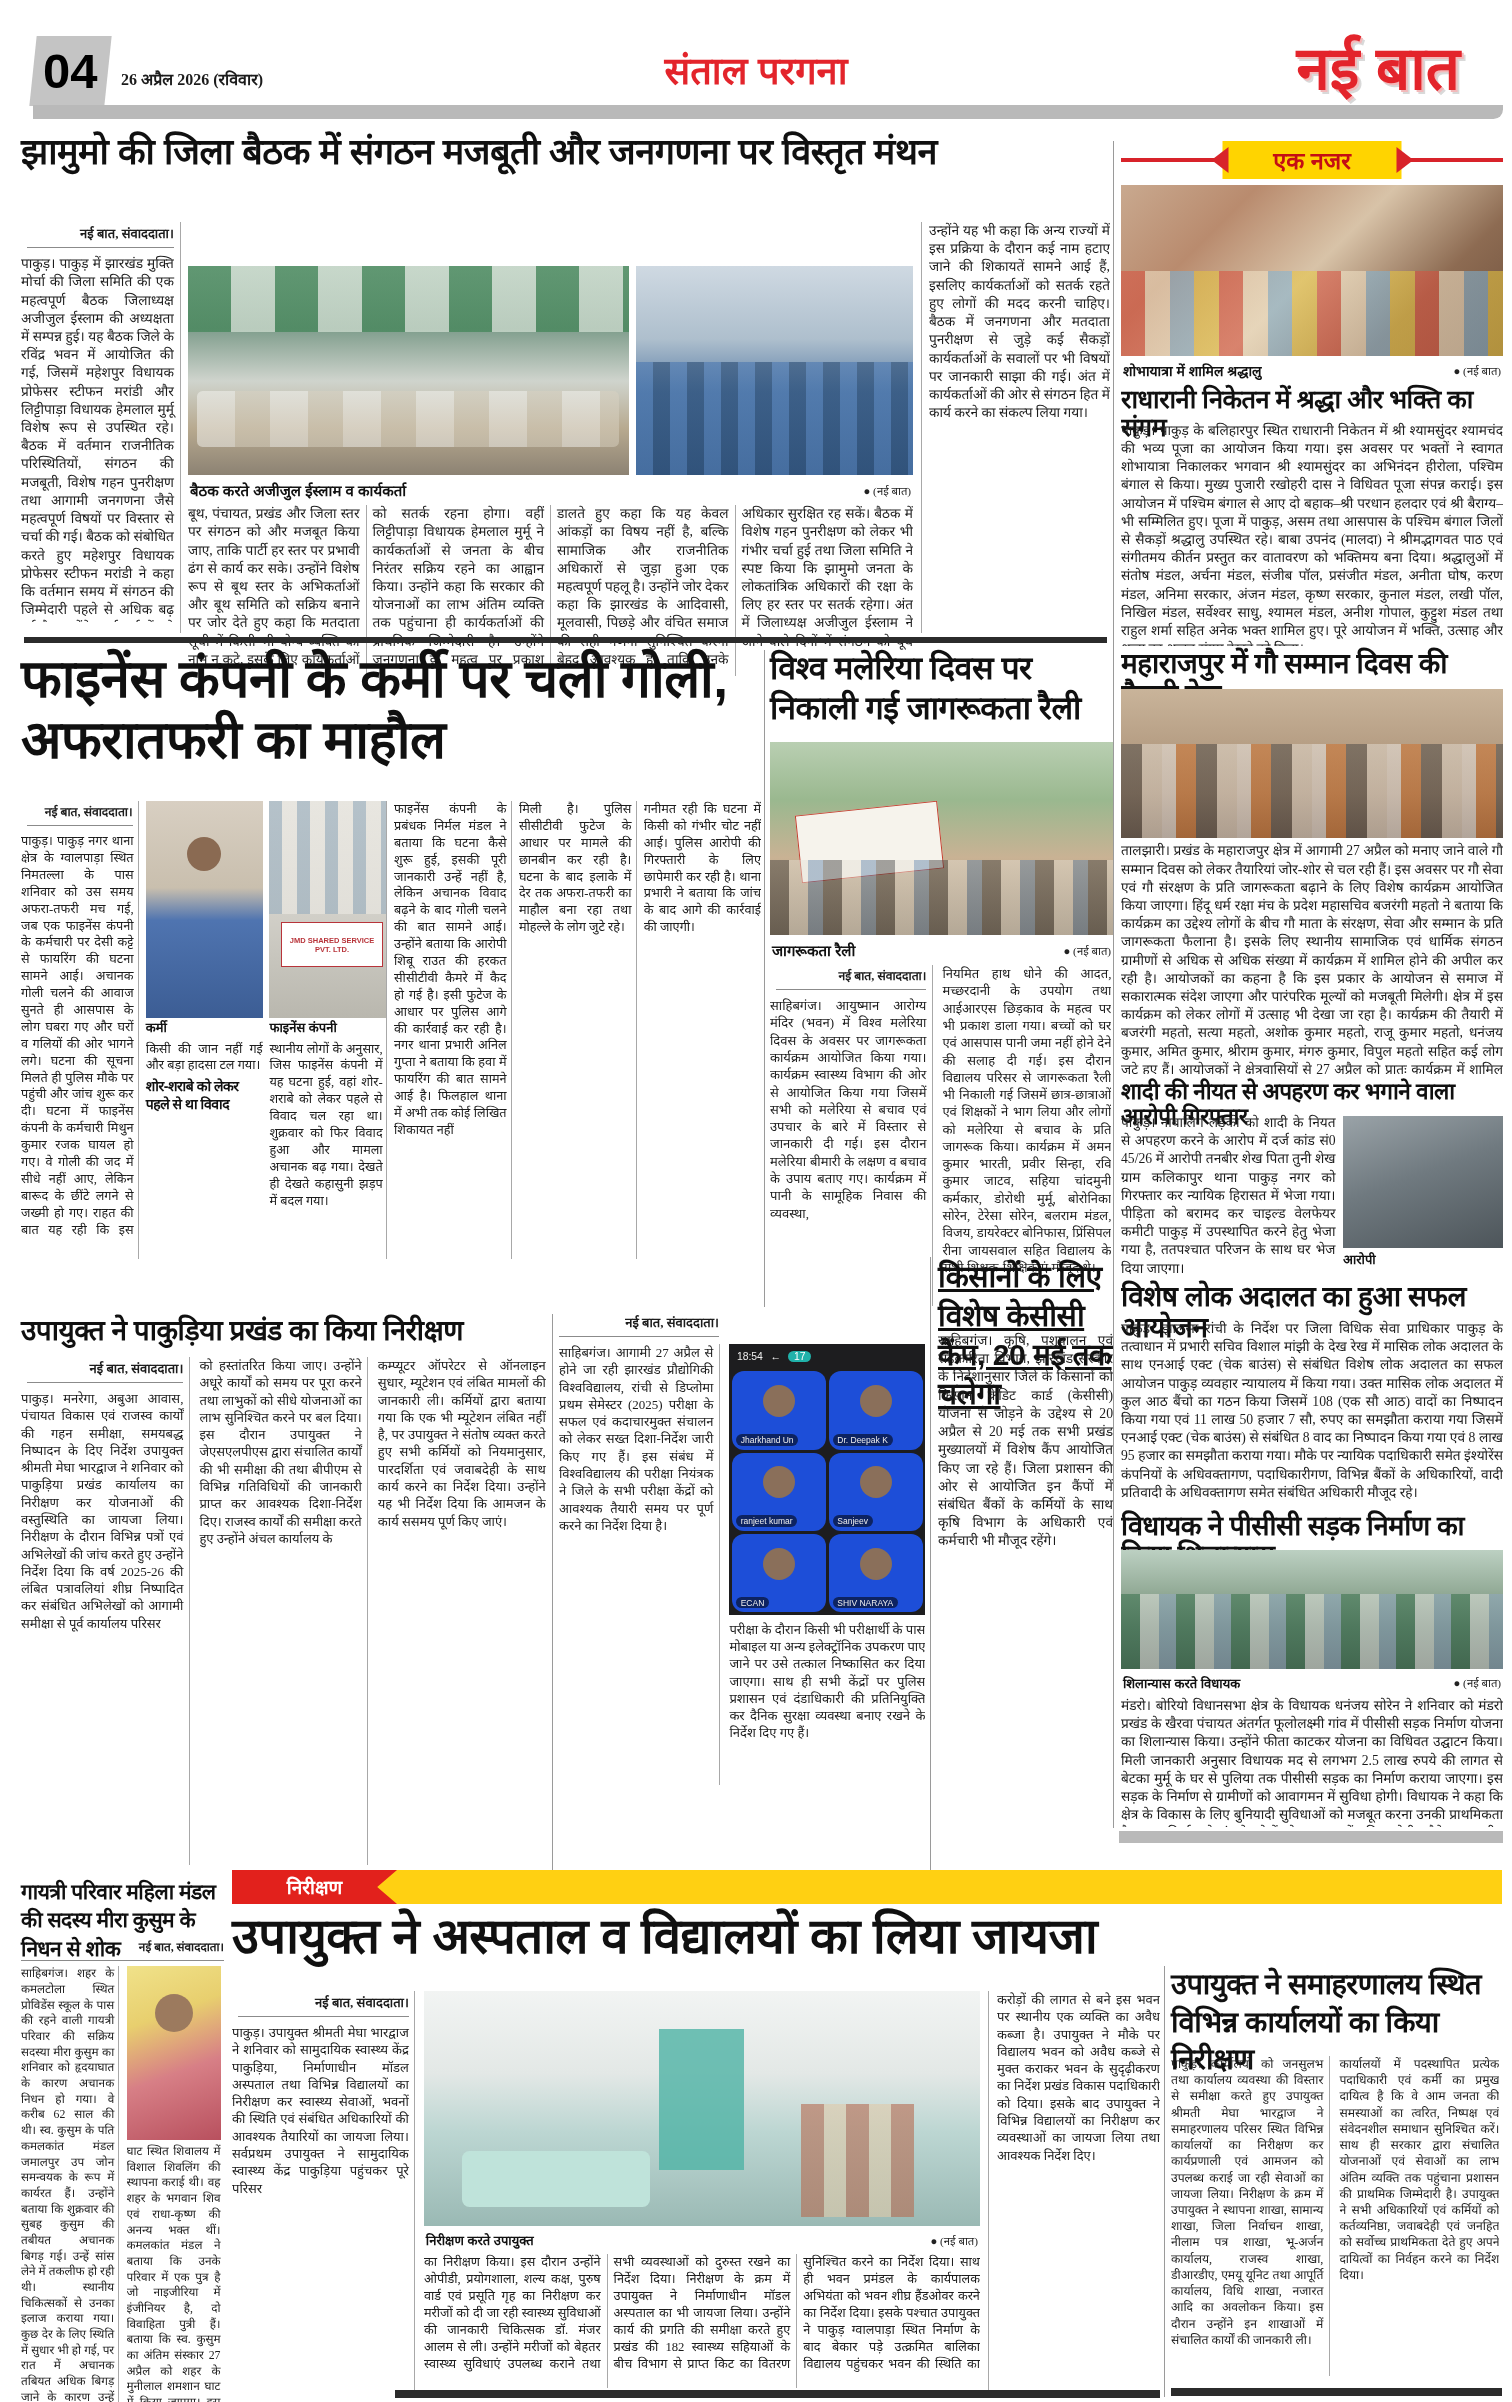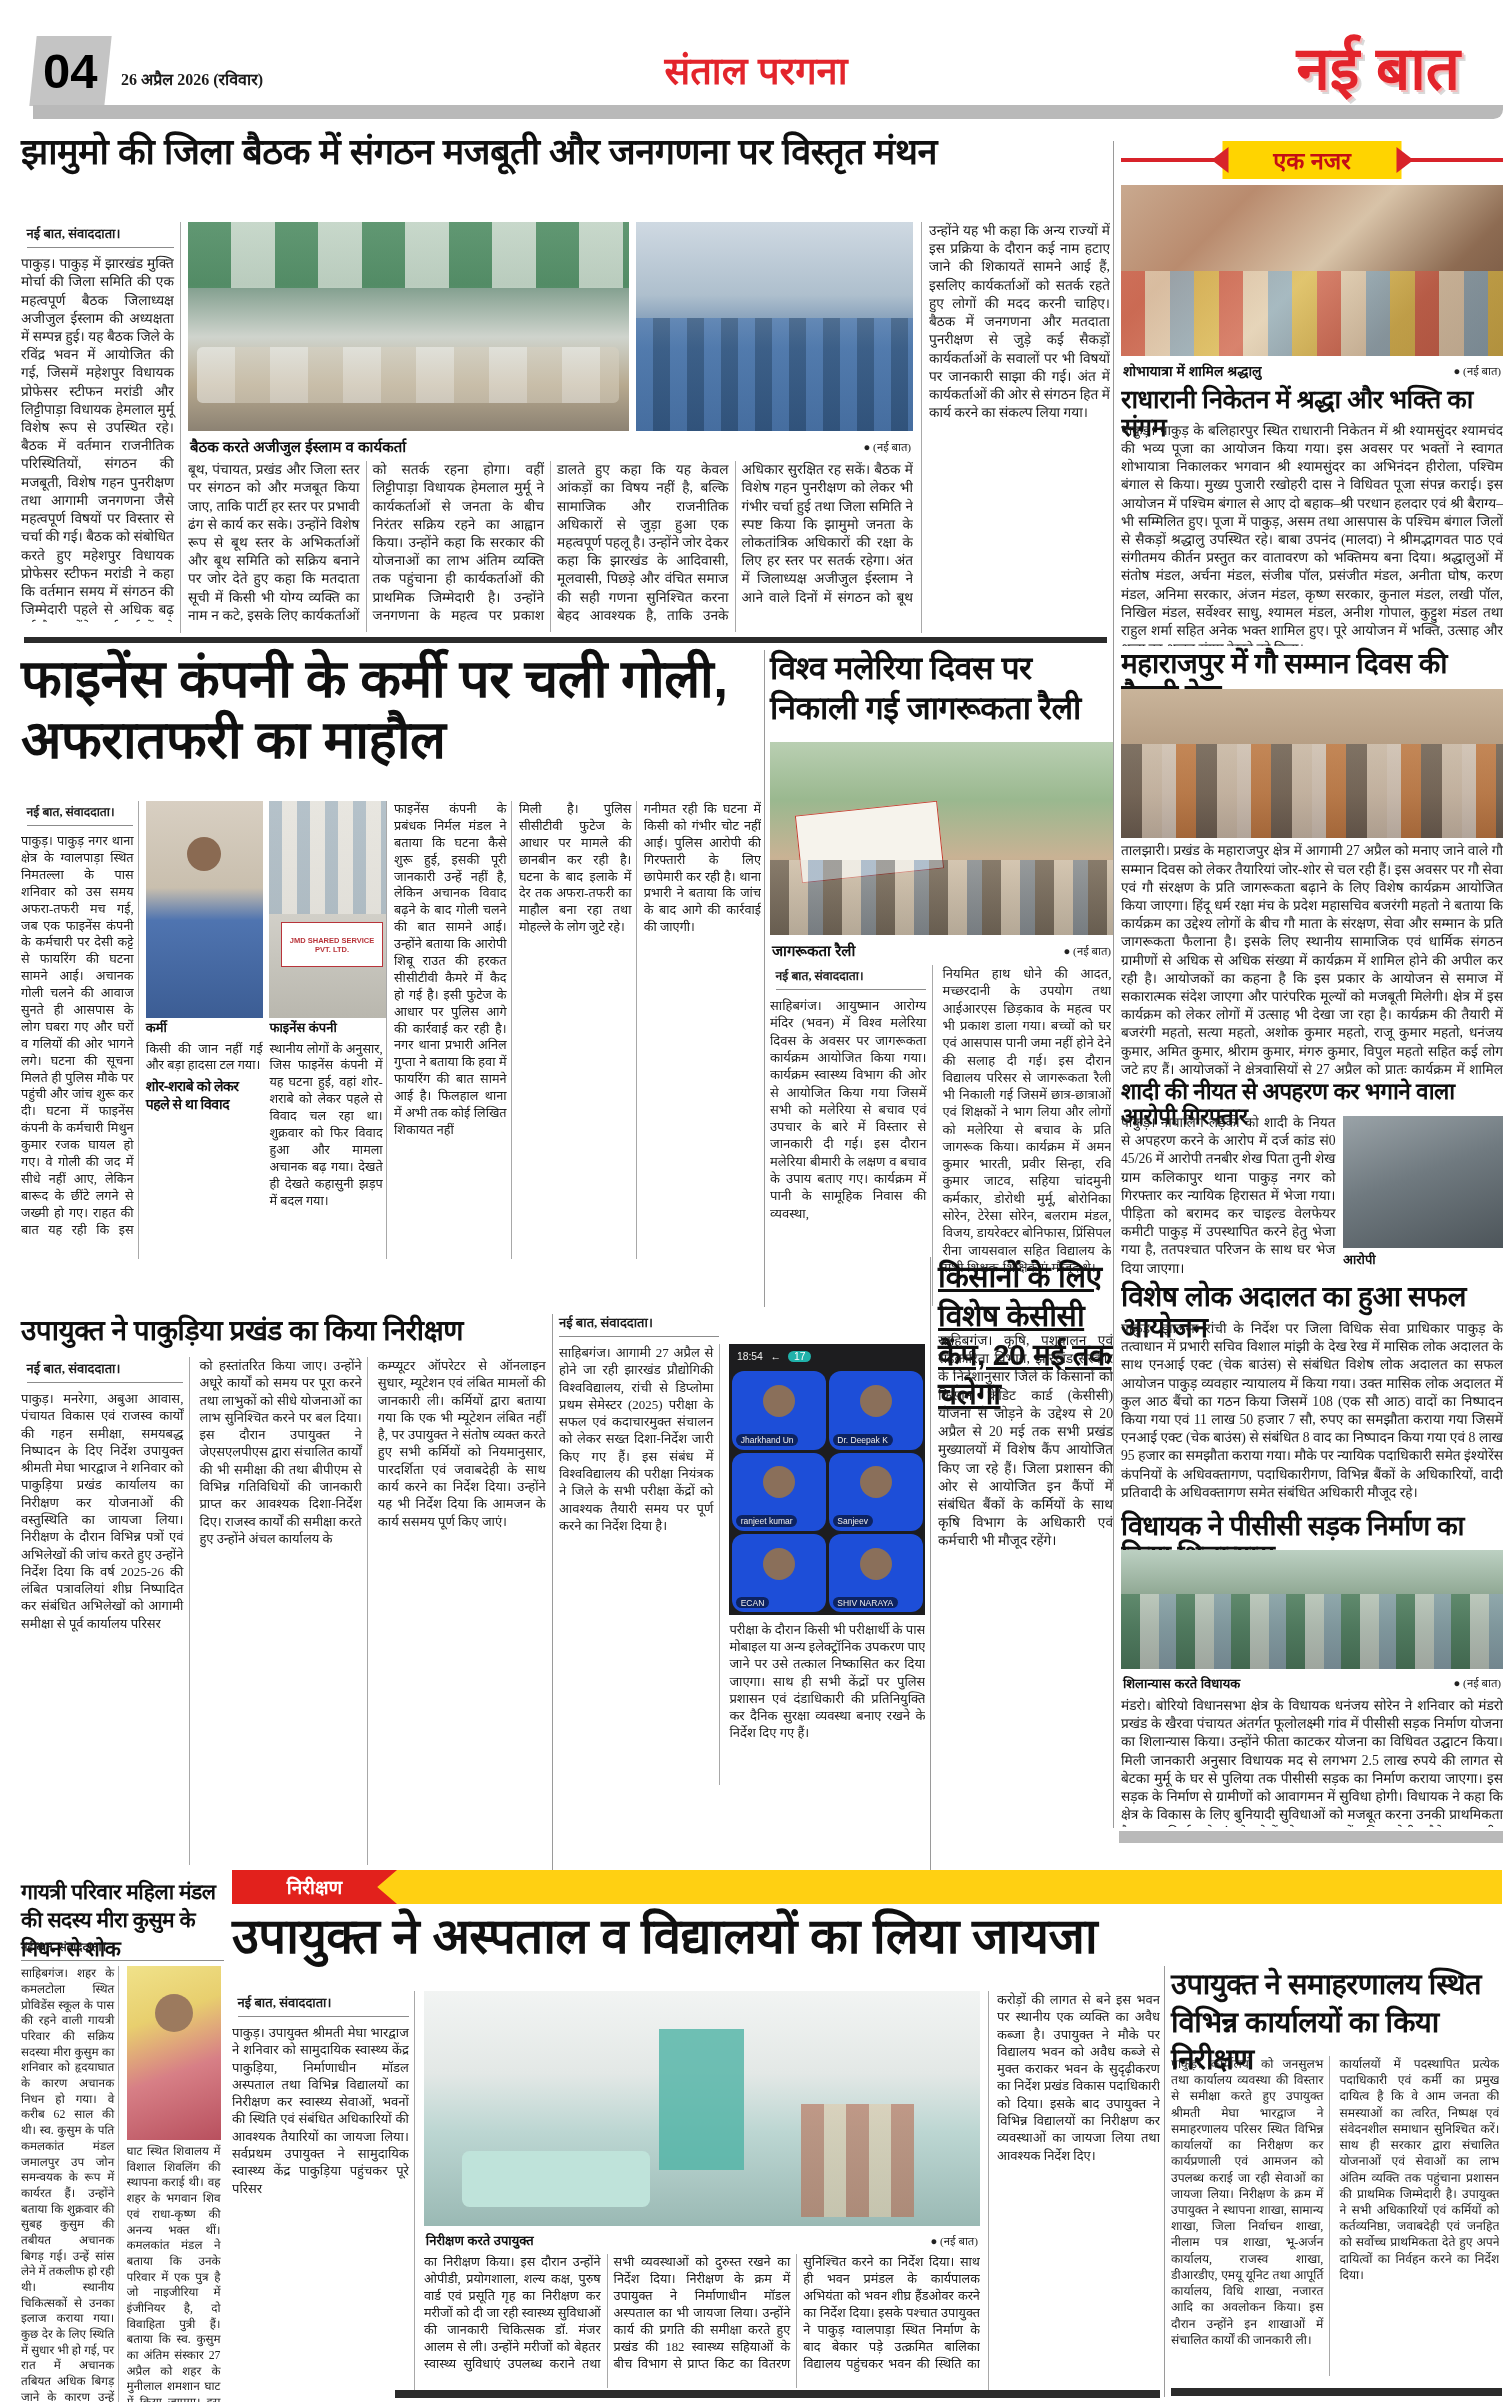--- a/index.html
+++ b/index.html
@@ -1,21 +1,21 @@
 <!DOCTYPE html>
 <html style="font-size:15px"><head>
 <meta charset="utf-8">
 <style>
   html,body{margin:0;padding:0;background:#e9e9e9;}
   #page{position:relative;width:1512px;height:2402px;background:#fff;margin:0 auto;overflow:hidden;
         font-family:"Liberation Serif",serif;color:#1c1c1c;}
   .sec{position:absolute;}
   .hl{font-family:"Liberation Sans",sans-serif;font-weight:bold;color:#101010;line-height:1.1;letter-spacing:-0.5px;}
   .body{font-size:14px;line-height:1.33;text-align:justify;overflow:hidden;}
-  .byline{text-align:left;font-weight:bold;font-size:13px;padding-bottom:4.7px;margin:1.9px 5.6px 7.5px 5.6px;border-bottom:0.9px solid #8b8b8b;}
+  .byline{text-align:right;font-weight:bold;font-size:13px;padding-bottom:4.7px;margin:1.9px 5.6px 7.5px 5.6px;border-bottom:0.9px solid #8b8b8b;}
   .cap{font-weight:bold;font-size:15px;font-family:"Liberation Sans",sans-serif;color:#111;}
   .credit{font-size:11.3px;color:#222;text-align:right;white-space:nowrap;font-family:Liberation Serif, serif;}
   .ph{position:relative;overflow:hidden;background:#cfcfcf;}
   .caprow{display:flex;justify-content:space-between;align-items:center;padding:2.8px 1.9px;}
   .vrule{position:absolute;width:0.9px;background:#9a9a9a;}
   .hbar{position:absolute;background:#b9b9b9;}
   .darkbar{position:absolute;background:#2b2b2b;}
   .colrule{border-right:0.9px solid #a8a8a8;}
   
   .pageno{position:absolute;left:33px;top:36px;width:75px;height:70px;background:#c4c4c4;
@@ -63,21 +63,21 @@
     <div class="hbar" style="left:33px;top:105px;width:1470px;height:14px;border-radius:0 0 9.4px 0;"></div>
   </div>
 
   <div class="sec" style="left:21px;top:132px;width:1089px;height:503px;">
     <div class="hl" style="font-size:36px;height:90px;">झामुमो की जिला बैठक में संगठन मजबूती और जनगणना पर विस्तृत मंथन</div>
     <div style="display:flex;gap:7.5px;height:411px;">
       <div style="width:162px;" class="colrule">
         <div class="byline">नई बात, संवाददाता।</div>
         <div class="body" style="height:367px;font-size:13.7px;padding-right:5.6px;">पाकुड़। पाकुड़ में झारखंड मुक्ति मोर्चा की जिला समिति की एक महत्वपूर्ण बैठक जिलाध्यक्ष अजीजुल ईस्लाम की अध्यक्षता में सम्पन्न हुई। यह बैठक जिले के रविंद्र भवन में आयोजित की गई, जिसमें महेशपुर विधायक प्रोफेसर स्टीफन मरांडी और लिट्टीपाड़ा विधायक हेमलाल मुर्मू विशेष रूप से उपस्थित रहे। बैठक में वर्तमान राजनीतिक परिस्थितियों, संगठन की मजबूती, विशेष गहन पुनरीक्षण तथा आगामी जनगणना जैसे महत्वपूर्ण विषयों पर विस्तार से चर्चा की गई। बैठक को संबोधित करते हुए महेशपुर विधायक प्रोफेसर स्टीफन मरांडी ने कहा कि वर्तमान समय में संगठन की जिम्मेदारी पहले से अधिक बढ़ गई है। उन्होंने कार्यकर्ताओं को निर्देश दिया कि</div>
       </div>
-      <div style="width:725px;">
+      <div style="width:725px;margin-top:44px;">
         <div style="display:flex;gap:7.5px;">
           <div class="ph" style="width:441px;height:209px;background:linear-gradient(180deg,#9fb8a9 0%,#7f9d8c 30%,#cfd4cd 55%,#b7a98f 78%,#8c8273 100%);">
             <div style="position:absolute;left:0;top:0;right:0;height:66px;background:repeating-linear-gradient(90deg,#2e7d46 0 43px,#e9f2e6 43px 87px);opacity:.55;"></div>
             <div style="position:absolute;left:9.4px;bottom:28px;right:9.4px;height:56px;background:repeating-linear-gradient(90deg,#f5f5f2 0 38px,#d9d2c2 38px 73px);opacity:.5;border-radius:5.6px;"></div>
           </div>
           <div class="ph" style="width:277px;height:209px;background:linear-gradient(180deg,#cfd9e2 0%,#aebfcd 35%,#5d80a8 60%,#3f5f86 100%);">
             <div style="position:absolute;left:0;bottom:0;right:0;height:113px;background:repeating-linear-gradient(90deg,#4a77b0 0 17px,#274a73 17px 34px);opacity:.6;"></div>
           </div>
         </div>
         <div class="caprow" style="height:24.5px;">

